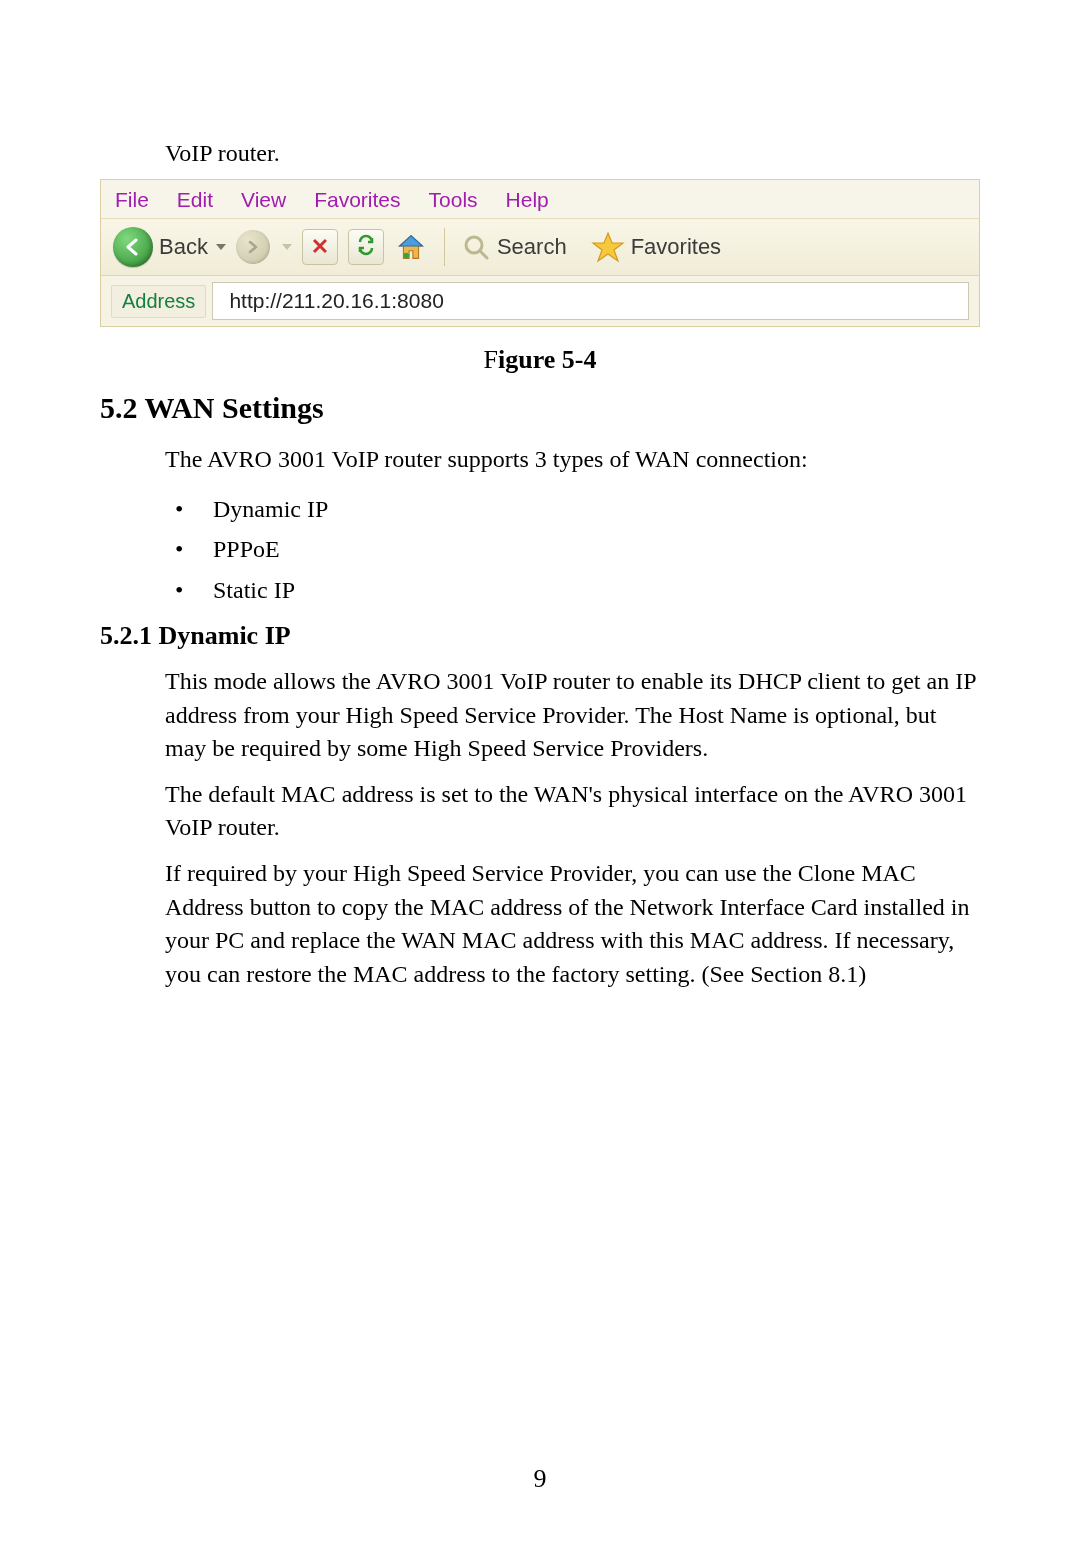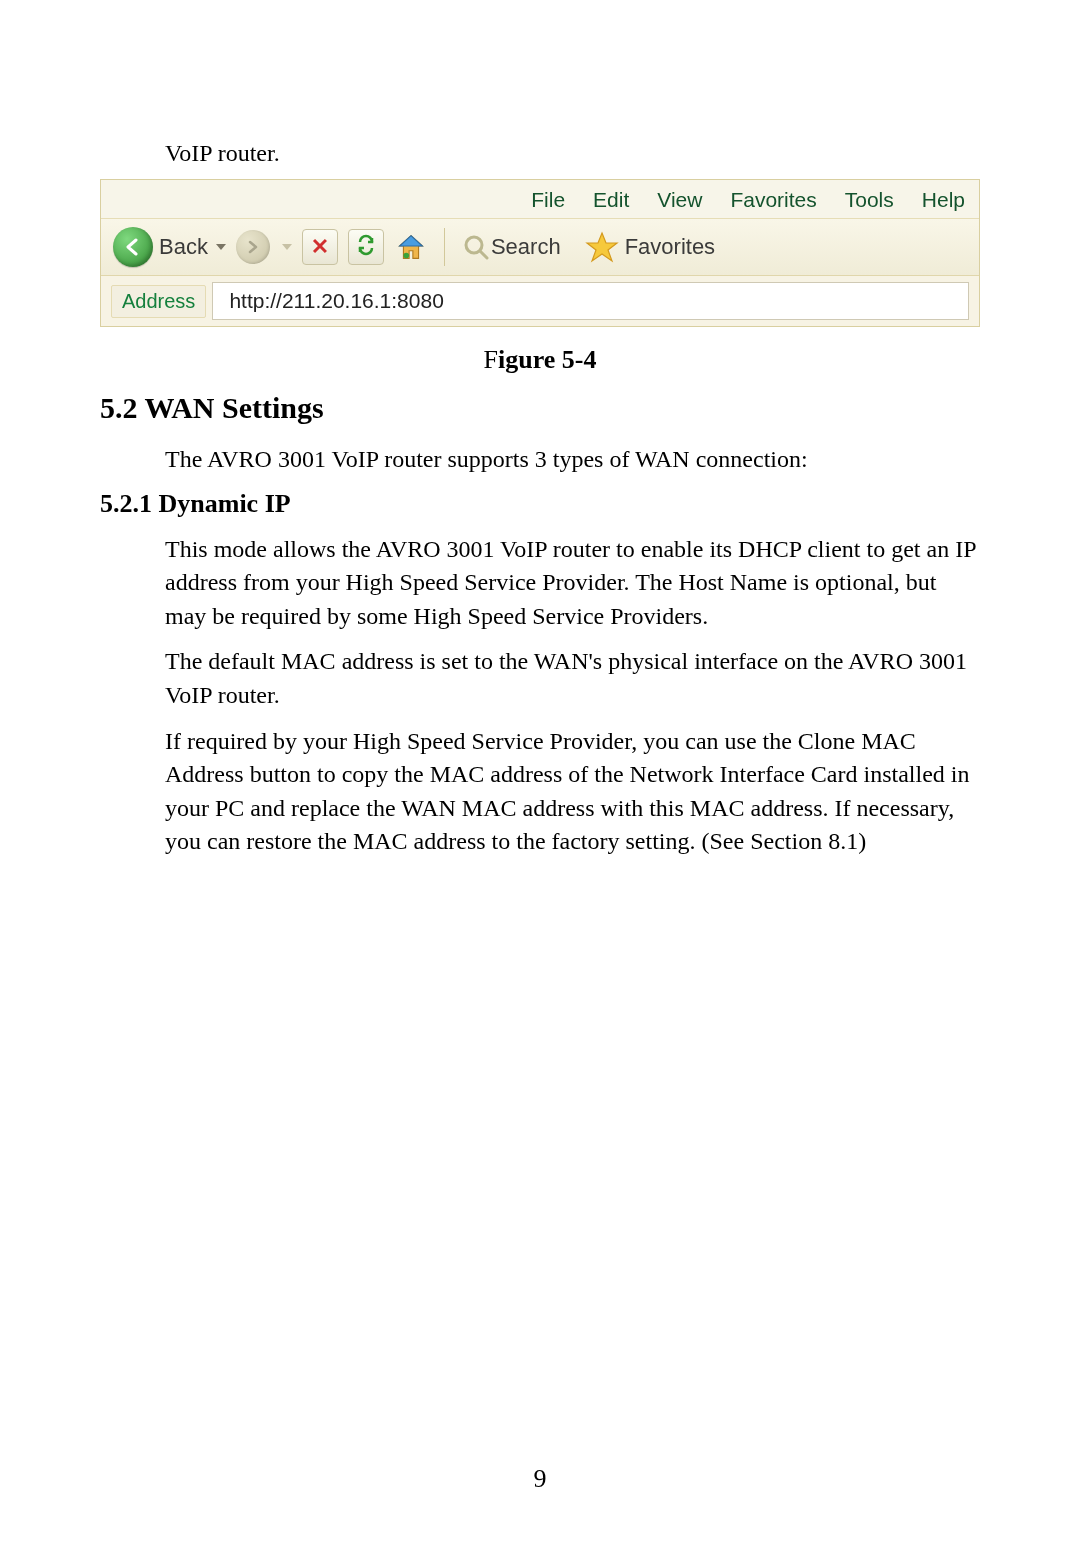--- a/index.html
+++ b/index.html
@@ -25,22 +25,21 @@
       background: #f5f3ea;
       font-family: Tahoma, Verdana, Arial, sans-serif;
       font-size: 20px;
     }
     .menu-bar {
       display: flex;
       gap: 28px;
       padding: 8px 14px 6px 14px;
       background: #f7f5e9;
       border-bottom: 1px solid #e6ddb6;
-      color: #14532d;
-      justify-content: flex-end;
+      color: #a21caf;
     }
     .menu-bar span { font-size: 21px; }
     .toolbar {
       display: flex;
       align-items: center;
       gap: 10px;
       padding: 8px 12px;
       background: linear-gradient(#f9f6e8,#f0ecd7);
       border-bottom: 1px solid #e0d6ab;
       text-align: right;
@@ -75,21 +74,21 @@
       width: 36px; height:36px;
       background: linear-gradient(#fcfcf4,#e9e6d4);
       border: 1px solid #c9c3a2;
       border-radius: 4px;
       display:flex; align-items:center; justify-content:center;
     }
     .stop-x { color:#d12f2f; font-weight:bold; font-size:22px; }
     .refresh-arrows { color:#2d8a2d; font-weight:bold; font-size:20px; }
     .home-icon svg { display:block; }
     .sep-line { width:1px; height:38px; background:#d2c89a; margin:0 6px; }
-    .search-wrap { display:inline-flex; align-items:center; color:#3b3b3a; font-size:22px; }
+    .search-wrap { display:inline-flex; align-items:center; gap:6px; color:#3b3b3a; font-size:22px; }
     .magnifier {
       width:30px; height:30px;
       display:inline-flex; align-items:center; justify-content:center;
     }
     .fav-wrap { display:inline-flex; align-items:center; gap:6px; color:#3b3b3a; font-size:22px; margin-left:14px; }
     .star-icon { width:34px; height:34px; display:inline-flex; align-items:center; justify-content:center; }
     .address-bar {
       display:flex; align-items:center;
       padding: 6px 10px;
       background: #f7f3e4;
@@ -242,20 +241,25 @@
     </div>
   </div>
 
   <div class="figure-caption">
     <span class="f-word">F</span><span class="f-rest">igure 5-4</span>
   </div>
 
   <h2 class="section">5.2 WAN Settings</h2>
   <div class="para">The AVRO 3001 VoIP router supports 3 types of WAN connection:</div>
 
+  <ul class="bullets">
+    <li>Dynamic IP</li>
+    <li>PPPoE</li>
+    <li>Static IP</li>
+  </ul>
 
   <h3 class="subsection">5.2.1 Dynamic IP</h3>
 
   <div class="para">This mode allows the AVRO 3001 VoIP router to enable its DHCP client to get an IP address from your High Speed Service Provider. The Host Name is optional, but may be required by some High Speed Service Providers.</div>
   <div class="para">The default MAC address is set to the WAN's physical interface on the AVRO 3001 VoIP router.</div>
   <div class="para">If required by your High Speed Service Provider, you can use the Clone MAC Address button to copy the MAC address of the Network Interface Card installed in your PC and replace the WAN MAC address with this MAC address. If necessary, you can restore the MAC address to the factory setting. (See Section 8.1)</div>
 </div>
 
 <div class="page-number">9</div>
 

